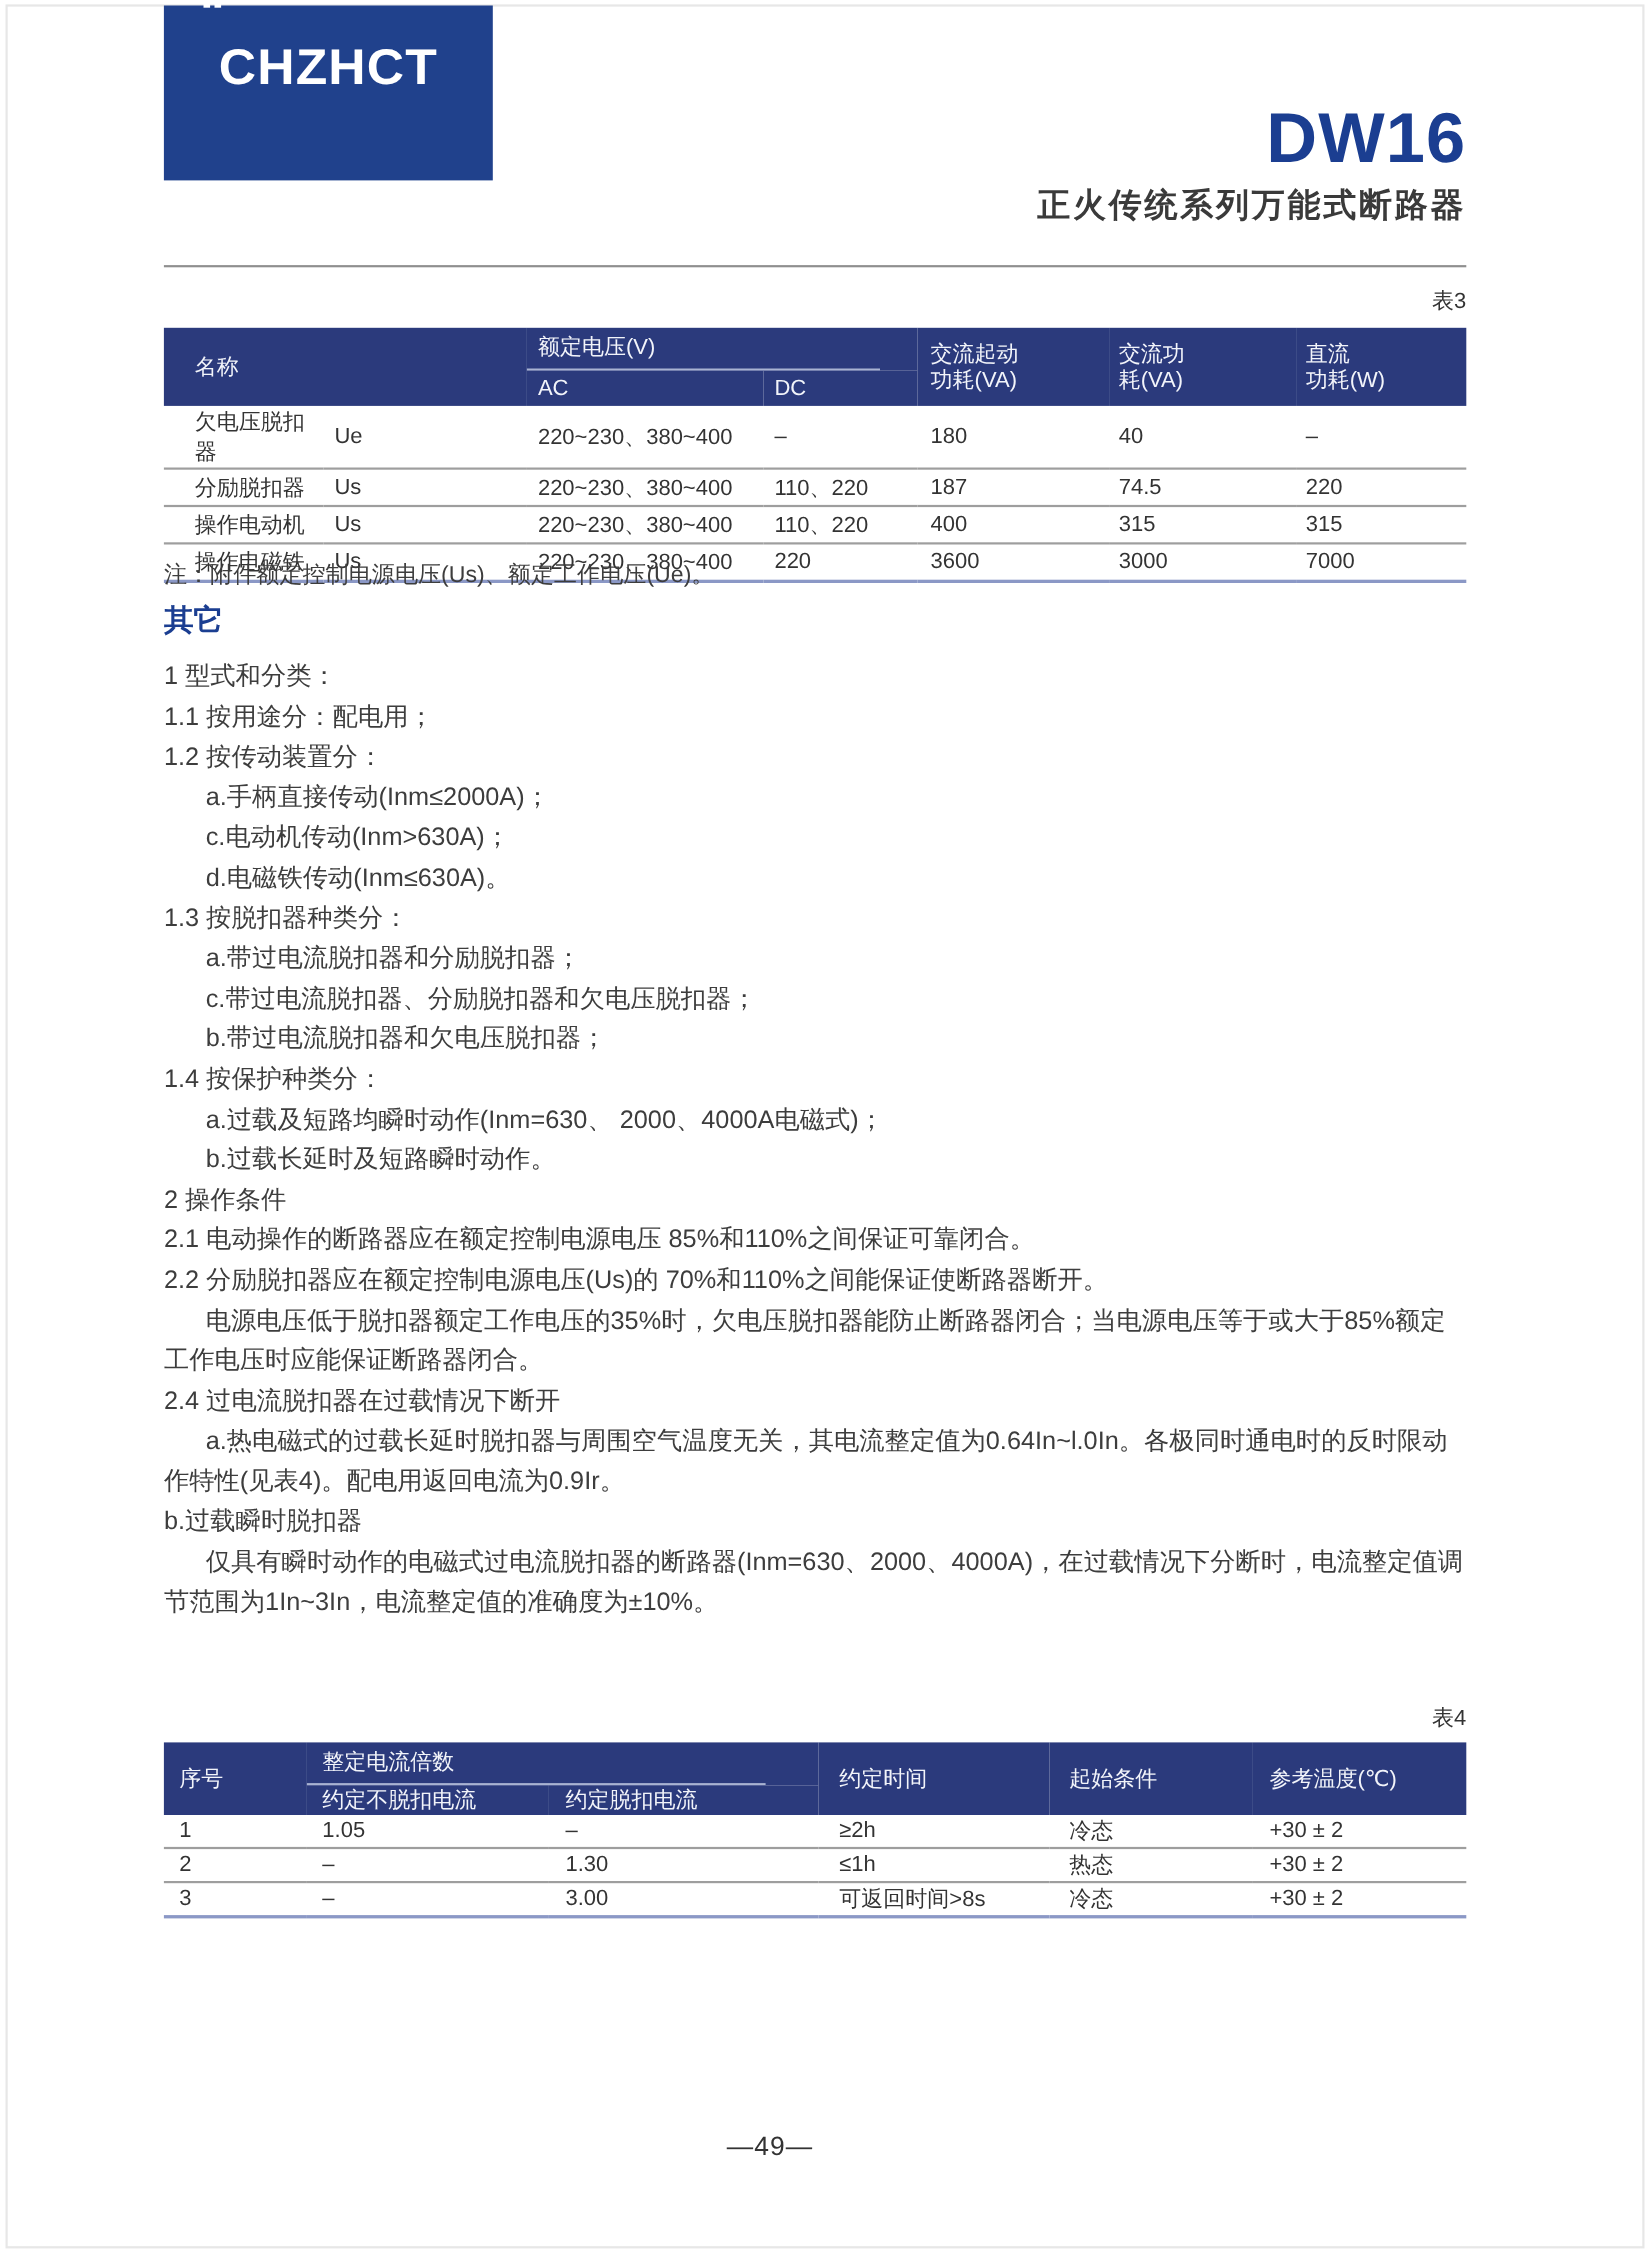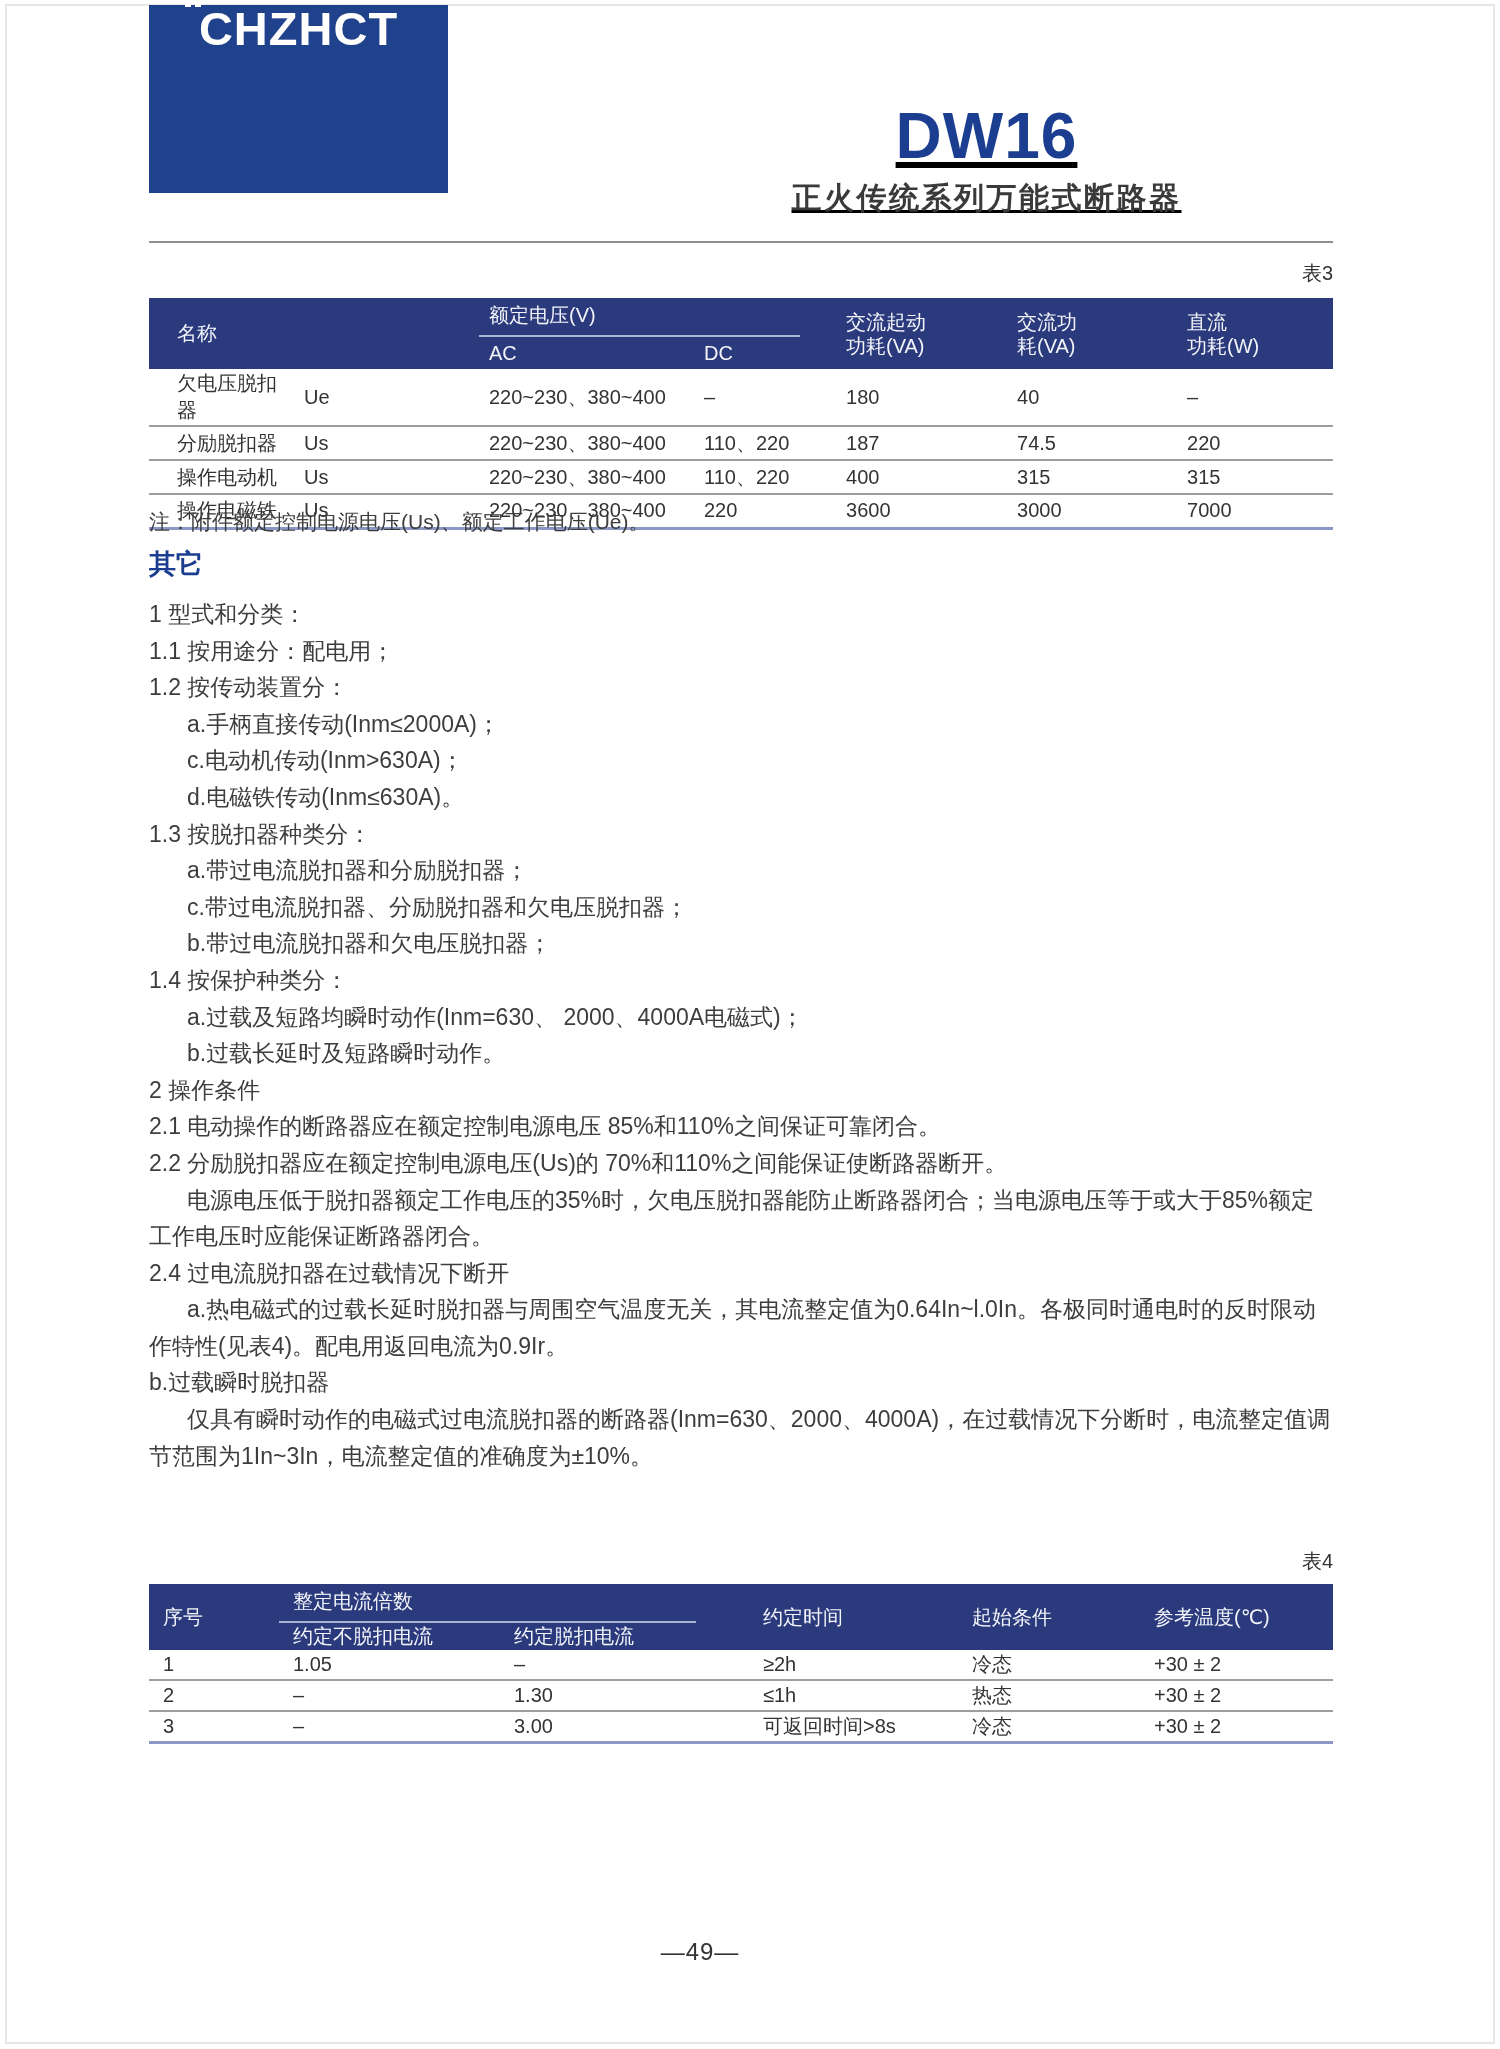--- a/index.html
+++ b/index.html
@@ -4,26 +4,26 @@
 <style>
   html,body{margin:0;padding:0;}
   body{
     width:1500px;height:2049px;position:relative;background:#ffffff;
     font-family:"Liberation Sans","DejaVu Sans",sans-serif;
     -webkit-font-smoothing:antialiased;
   }
   .page-frame{position:absolute;left:5px;top:4px;right:5px;bottom:5px;border:2px solid #e7e7e7;pointer-events:none;}
 
   
-  .logo-box{position:absolute;left:149px;top:5px;width:299px;height:188px;background:#20418c;
-    display:flex;align-items:flex-start;justify-content:center;padding-bottom:48px;box-sizing:border-box;}
+  .logo-box{position:absolute;left:149px;top:5px;width:299px;height:159px;background:#20418c;
+    display:flex;align-items:center;justify-content:center;padding-bottom:48px;box-sizing:border-box;}
   .logo-text{position:relative;color:#ffffff;font-size:47px;font-weight:bold;letter-spacing:1px;line-height:1;transform:scaleY(0.97);}
   .logo-umlaut{position:absolute;left:36px;top:-4px;display:flex;gap:4px;}
   .logo-umlaut i{display:block;width:6px;height:6px;background:#ffffff;}
-  .title-block{position:absolute;left:640px;top:104px;width:693px;text-align:center;text-decoration:underline;}
+  .title-block{position:absolute;left:640px;top:93px;width:693px;text-align:right;}
   .product-code{font-size:64px;font-weight:bold;color:#1b3e91;line-height:1;letter-spacing:1px;}
   .product-subtitle{margin-top:13px;font-size:30px;font-weight:bold;color:#3a3a3a;letter-spacing:2.5px;line-height:1.1;}
   .header-rule{position:absolute;left:149px;top:241px;width:1184px;height:2px;background:#8f8f8f;}
 
   
   .tbl-label{position:absolute;width:300px;text-align:right;font-size:20px;color:#333333;}
   .t3-label{left:1033px;top:260px;}
   .t4-label{left:1033px;top:1548px;}
 
   

